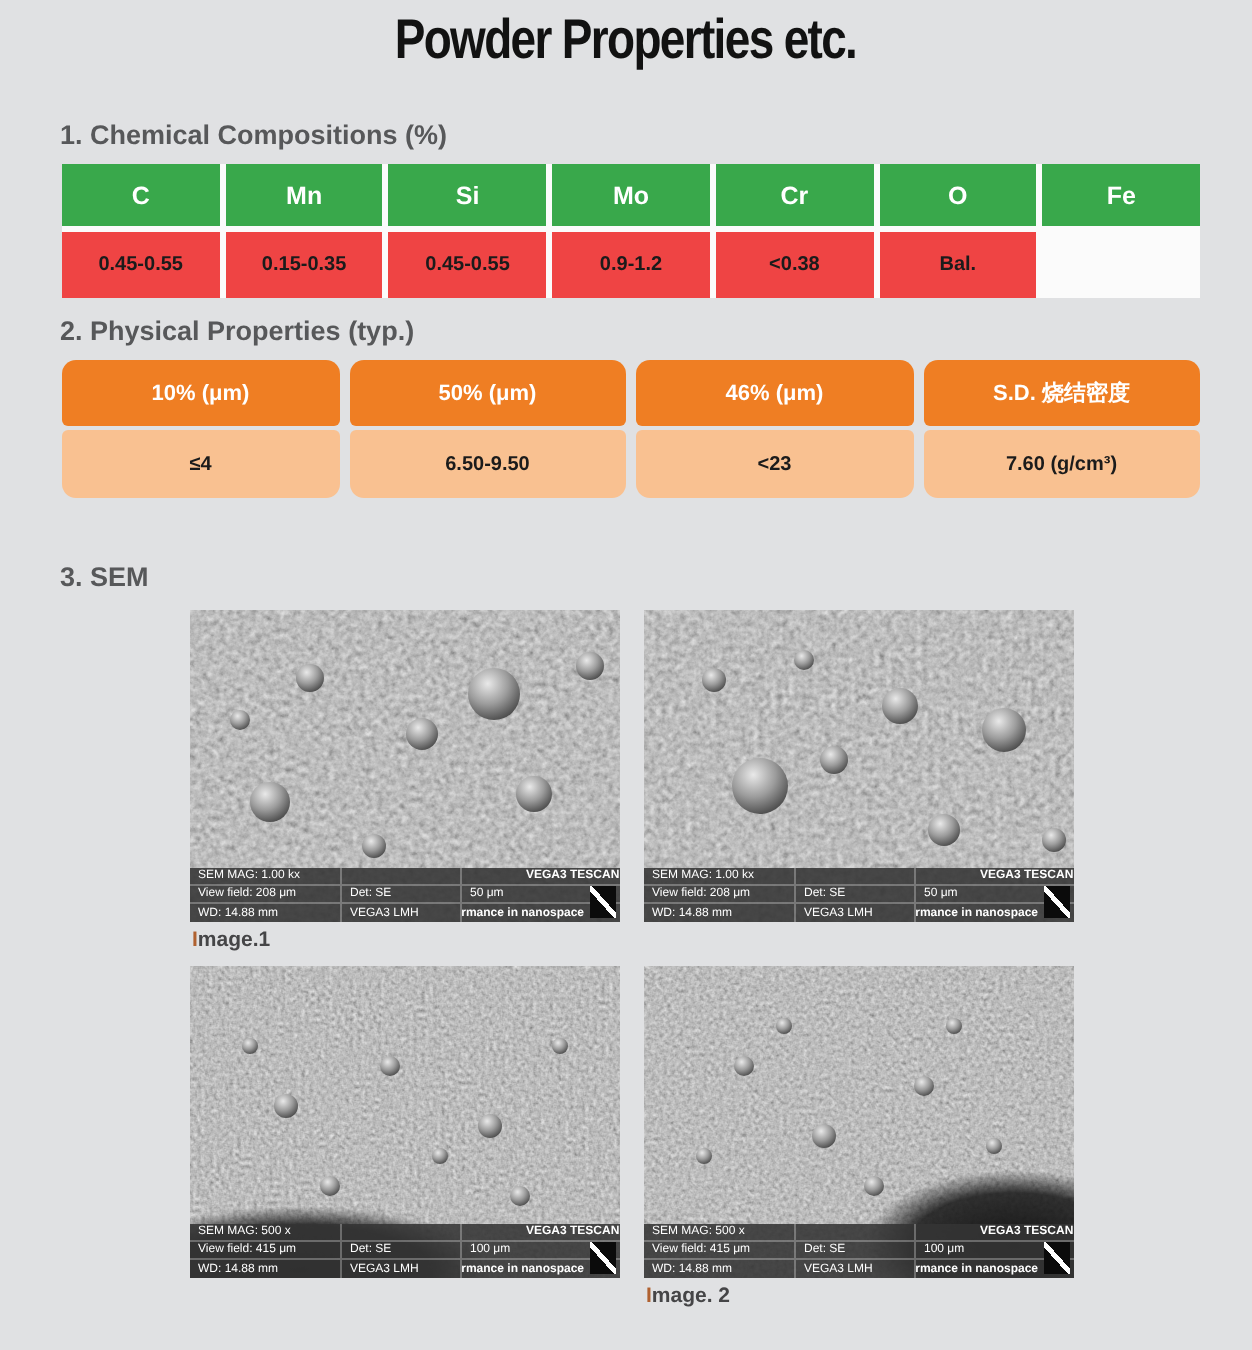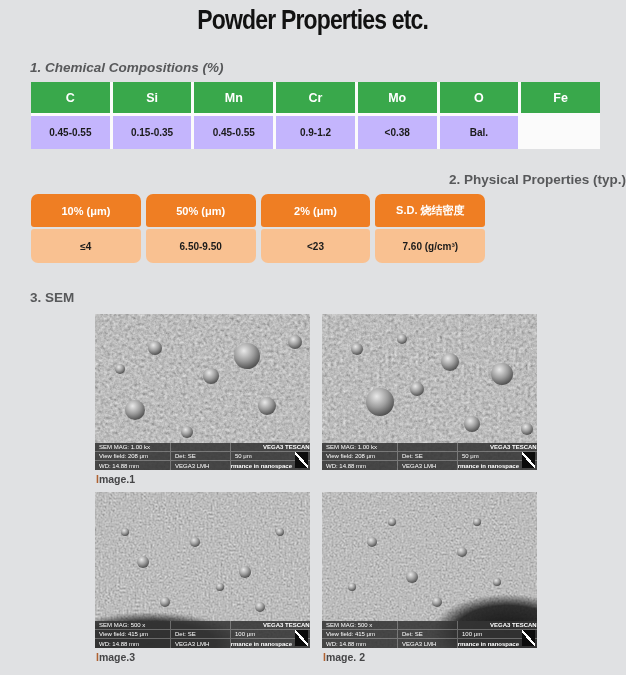--- a/index.html
+++ b/index.html
@@ -8,35 +8,35 @@
   .page{position:relative;width:626px;height:675px;}
 
   
   .title{width:626px;text-align:center;padding-top:4px;}
   .title-inner{display:inline-block;font-size:28px;font-weight:bold;color:#121212;
       letter-spacing:-1px;transform:scaleX(0.82);transform-origin:center;
       font-family:"Liberation Sans",sans-serif;}
 
   
   .sec-h{margin:0 0 0 30px;font-size:13.5px;font-weight:bold;color:#57585a;}
-  .sec-h.one{margin-top:24px;font-style:italic;}
-  .sec-h.two{margin-top:23px;text-align:right;}
+  .sec-h.one{margin-top:24px;}
+  .sec-h.two{margin-top:9px;}
   .sec-h.three{margin-top:27px;}
 
   
   .t1{margin:7px 26px 0 31px;width:569px;display:grid;
       grid-template-columns:repeat(7,1fr);gap:3px;background:#fbfbfb;}
   .th1{background:#39a84b;color:#fff;font-weight:bold;font-size:12.5px;
       height:31px;display:flex;align-items:center;justify-content:center;}
-  .td1{background:#c4b5fd;color:#1b1b1b;font-weight:bold;font-size:10px;
+  .td1{background:#ef4444;color:#1b1b1b;font-weight:bold;font-size:10px;
       height:33px;display:flex;align-items:center;justify-content:center;}
 
   
   .t2{margin:7px 26px 0 31px;width:569px;display:grid;
-      grid-template-columns:repeat(5,1fr);gap:5px;}
+      grid-template-columns:repeat(4,1fr);gap:5px;}
   .col2{display:flex;flex-direction:column;gap:2px;}
   .th2{background:#ef7e23;color:#fff;font-weight:bold;font-size:11px;
       height:33px;display:flex;align-items:center;justify-content:center;
       border-radius:7px 7px 3px 3px;white-space:nowrap;}
   .td2{background:#f9c191;color:#1b1b1b;font-weight:bold;font-size:10px;
       height:34px;display:flex;align-items:center;justify-content:center;
       border-radius:3px 3px 7px 7px;}
 
   
   .sem-grid{margin:9px 4px 0 95px;display:grid;grid-template-columns:215px 215px;
@@ -71,24 +71,24 @@
 
 <div class="page">
 
   <div class="title">
     <span class="title-inner">Powder Properties etc.</span>
   </div>
 
   <div class="sec-h one">1. Chemical Compositions (%)</div>
   <div class="t1">
     <div class="th1">C</div>
+    <div class="th1">Mn</div>
     <div class="th1">Si</div>
-    <div class="th1">Mn</div>
+    <div class="th1">Mo</div>
     <div class="th1">Cr</div>
-    <div class="th1">Mo</div>
     <div class="th1">O</div>
     <div class="th1">Fe</div>
     <div class="td1">0.45-0.55</div>
     <div class="td1">0.15-0.35</div>
     <div class="td1">0.45-0.55</div>
     <div class="td1">0.9-1.2</div>
     <div class="td1">&lt;0.38</div>
     <div class="td1">Bal.</div>
   </div>
 
@@ -96,21 +96,21 @@
   <div class="t2">
     <div class="col2">
       <div class="th2">10% (μm)</div>
       <div class="td2">≤4</div>
     </div>
     <div class="col2">
       <div class="th2">50% (μm)</div>
       <div class="td2">6.50-9.50</div>
     </div>
     <div class="col2">
-      <div class="th2">2% (μm)</div>
+      <div class="th2">46% (μm)</div>
       <div class="td2">&lt;23</div>
     </div>
     <div class="col2">
       <div class="th2">S.D. 烧结密度</div>
       <div class="td2">7.60 (g/cm³)</div>
     </div>
     <div class="col2">
     </div>
   </div>
 
@@ -232,21 +232,20 @@
           </div>
           <div class="ib-cell">View field: 415 μm</div>
           <div class="ib-cell">Det: SE</div>
           <div class="ib-cell last">100 μm</div>
           <div class="ib-cell bot">WD: 14.88 mm</div>
           <div class="ib-cell bot">VEGA3 LMH</div>
           <div class="ib-cell bot last footer-cell">Performance in nanospace</div>
           <div class="tescan-logo"></div>
         </div>
       </div>
-      <div class="caption">Image.3</div>
     </div>
 
     <div class="sem-tile">
       <div class="sem-img">
         <svg class="sem-svg" width="215" height="156" aria-hidden="true">
           <defs>
             <filter id="nz4" x="0" y="0" width="100%" height="100%">
               <feTurbulence type="fractalNoise" baseFrequency="0.5" numOctaves="3" seed="37"></feTurbulence>
               <feColorMatrix type="matrix" values="0.3 0.3 0.3 0 0.05 0.3 0.3 0.3 0 0.05 0.3 0.3 0.3 0 0.05 0 0 0 0 1"></feColorMatrix>
             </filter>

